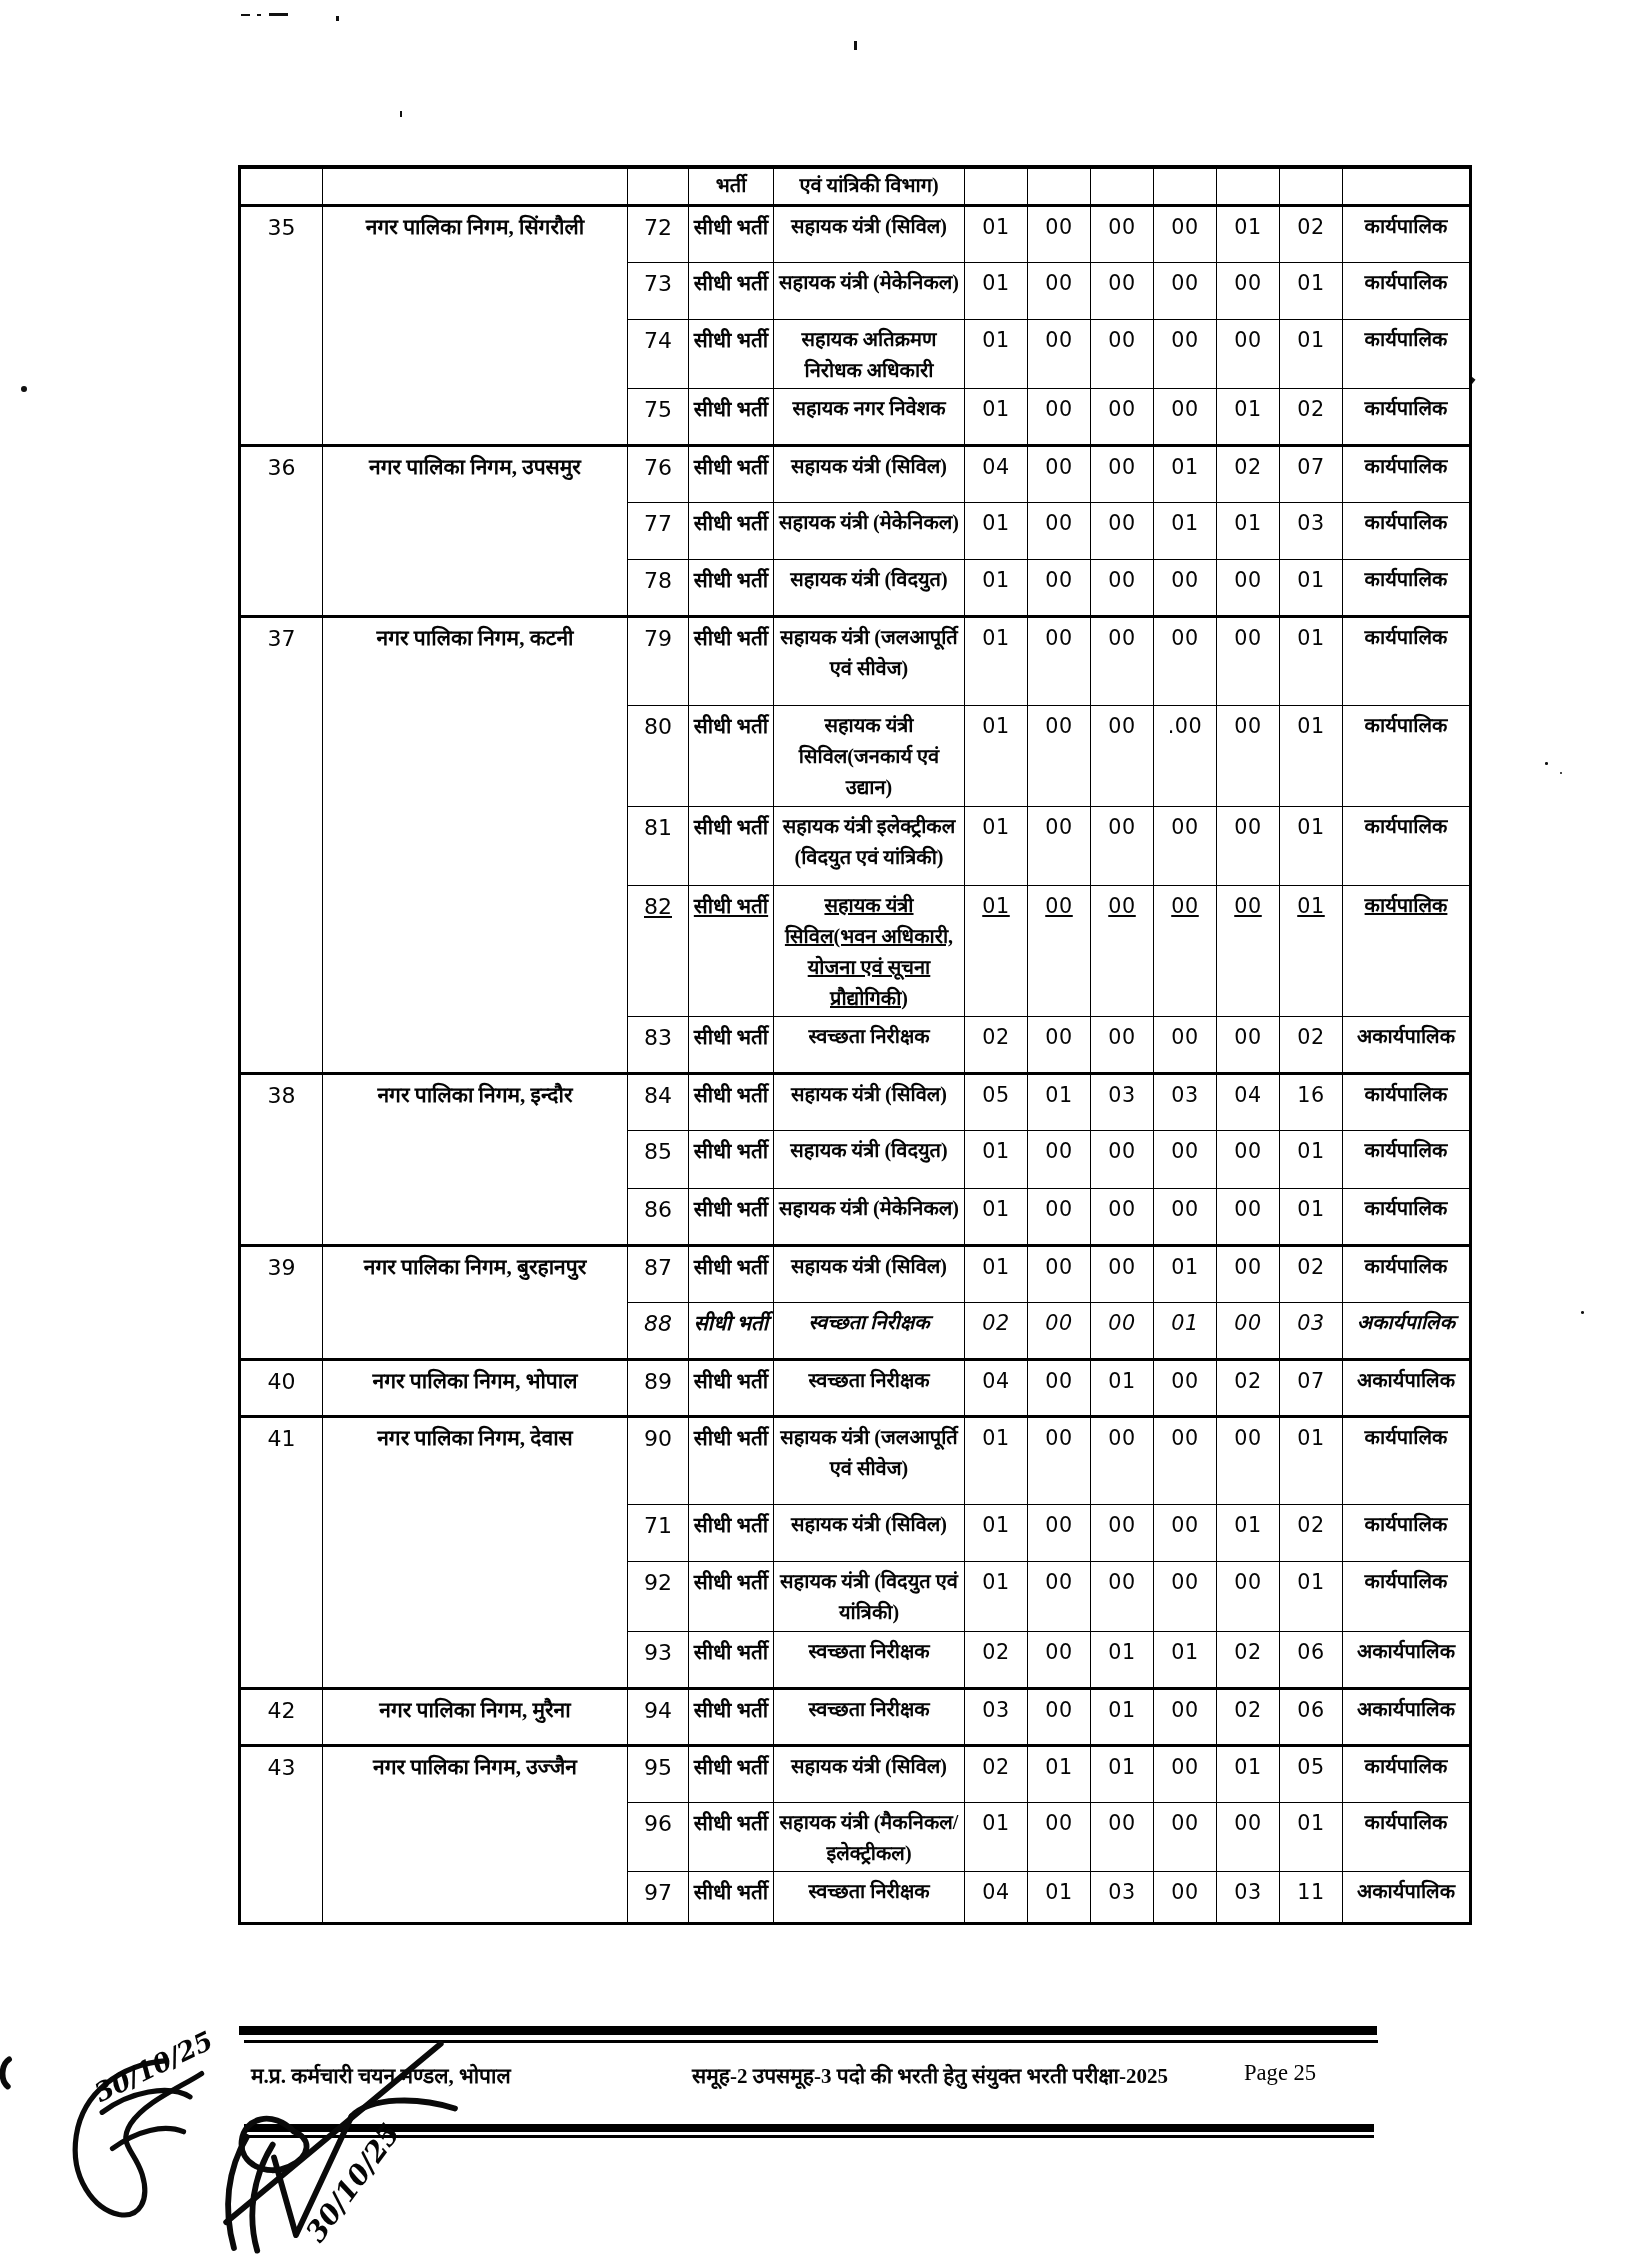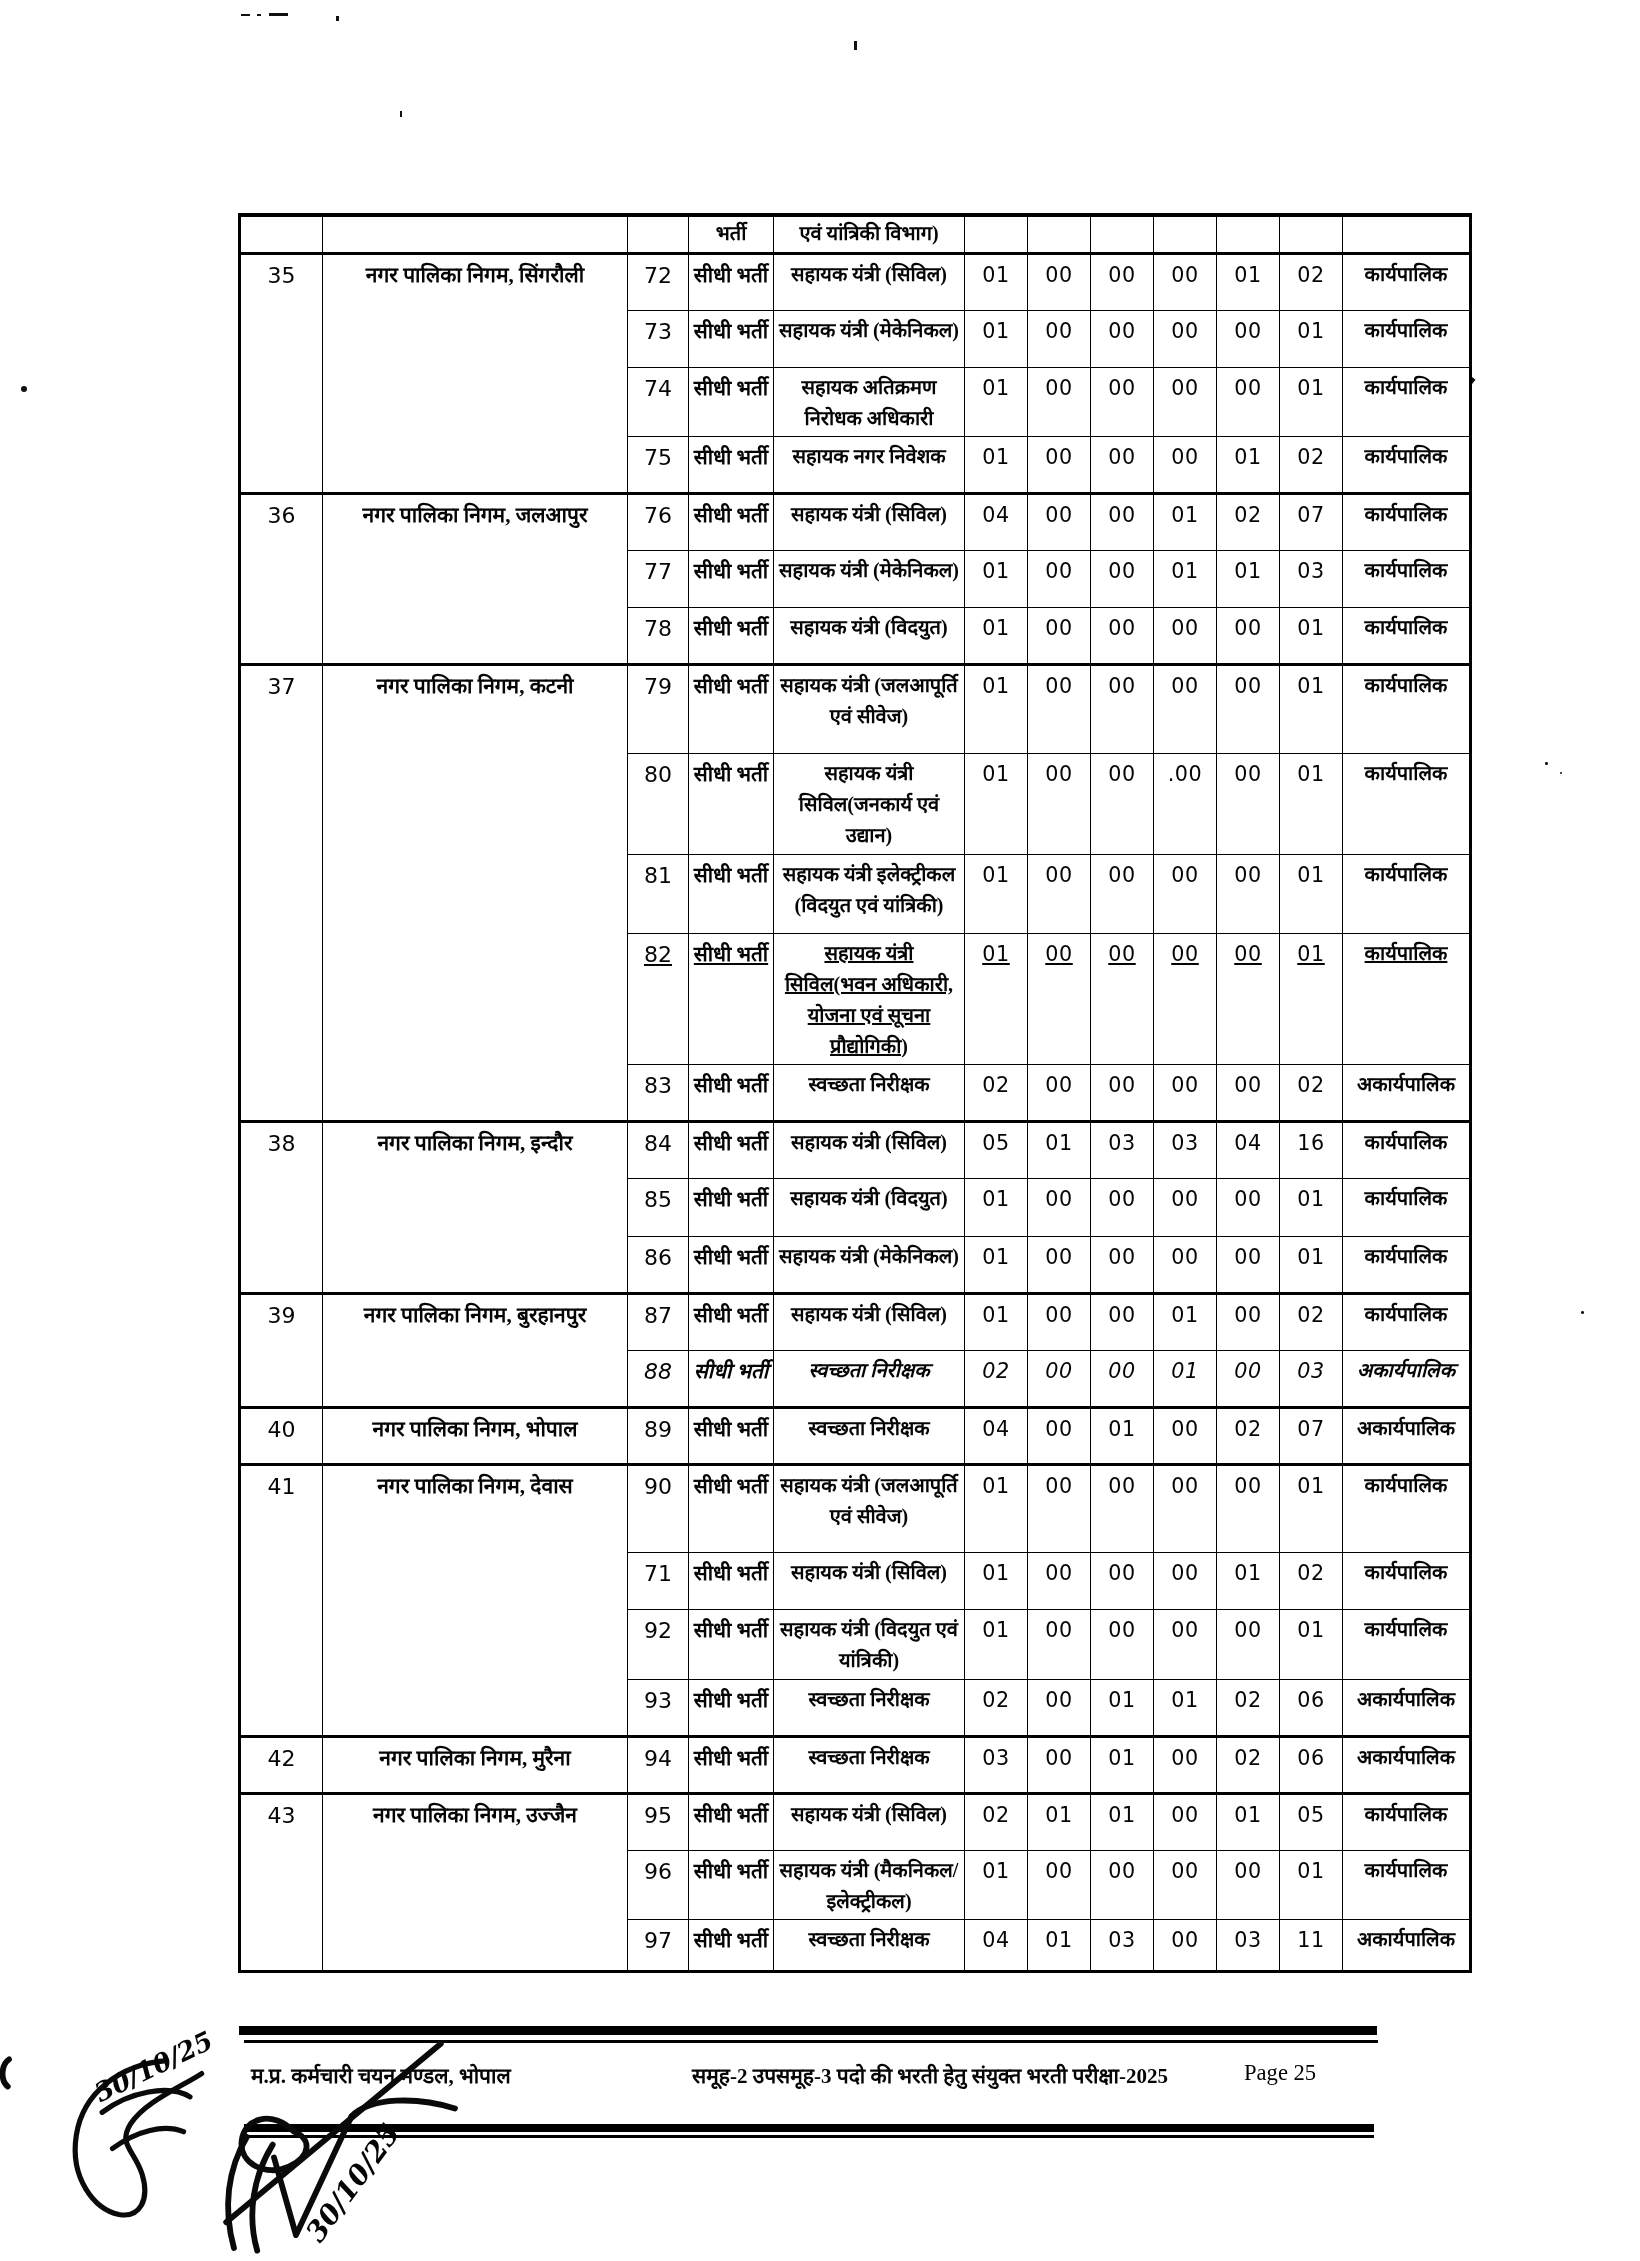--- a/index.html
+++ b/index.html
@@ -11,21 +11,20 @@
     font-family:"Liberation Serif","DejaVu Serif",serif;
     color:#050505;
   }
   
   #tbl-wrap{position:absolute;left:238px;top:165px;width:1235px;}
   table.recruit{
     border-collapse:collapse;
     table-layout:fixed;
     width:1232px;
     background:#fff;
-    margin-top:48px;
   }
   table.recruit{border:3.9px solid #000;border-top-width:4.5px;}
   table.recruit td{
     border:1.9px solid #000;
     vertical-align:top;
     text-align:center;
     padding:3.9px 3.9px 2.6px 3.9px;
     overflow:hidden;
     line-height:1.55;
   }
@@ -167,21 +166,21 @@
             <td class="c-val">01</td>
             <td class="c-val">00</td>
             <td class="c-val">00</td>
             <td class="c-val">00</td>
             <td class="c-val">01</td>
             <td class="c-val">02</td>
             <td class="c-cat">कार्यपालिक</td>
           </tr>
           <tr class="group-start" style="height: 57px;">
             <td class="c-sno" rowspan="3">36</td>
-            <td class="c-dept" rowspan="3">नगर पालिका निगम, जलआपुर</td>
+            <td class="c-dept" rowspan="3">नगर पालिका निगम, उपसमुर</td>
             <td class="c-pno">76</td>
             <td class="c-type">सीधी भर्ती</td>
             <td class="c-name">सहायक यंत्री (सिविल)</td>
             <td class="c-val">04</td>
             <td class="c-val">00</td>
             <td class="c-val">00</td>
             <td class="c-val">01</td>
             <td class="c-val">02</td>
             <td class="c-val">07</td>
             <td class="c-cat">कार्यपालिक</td>

